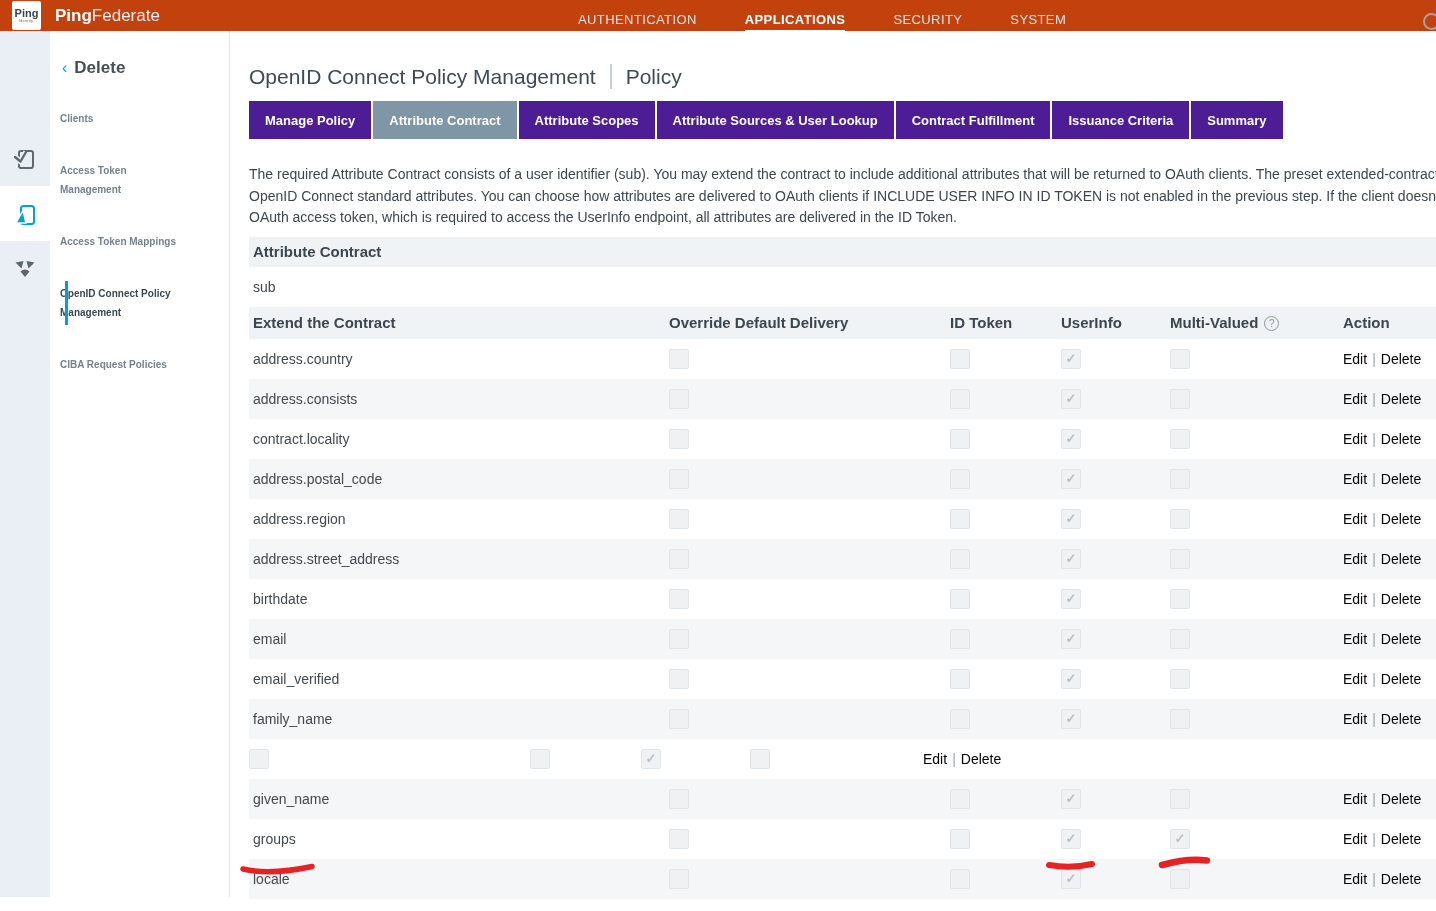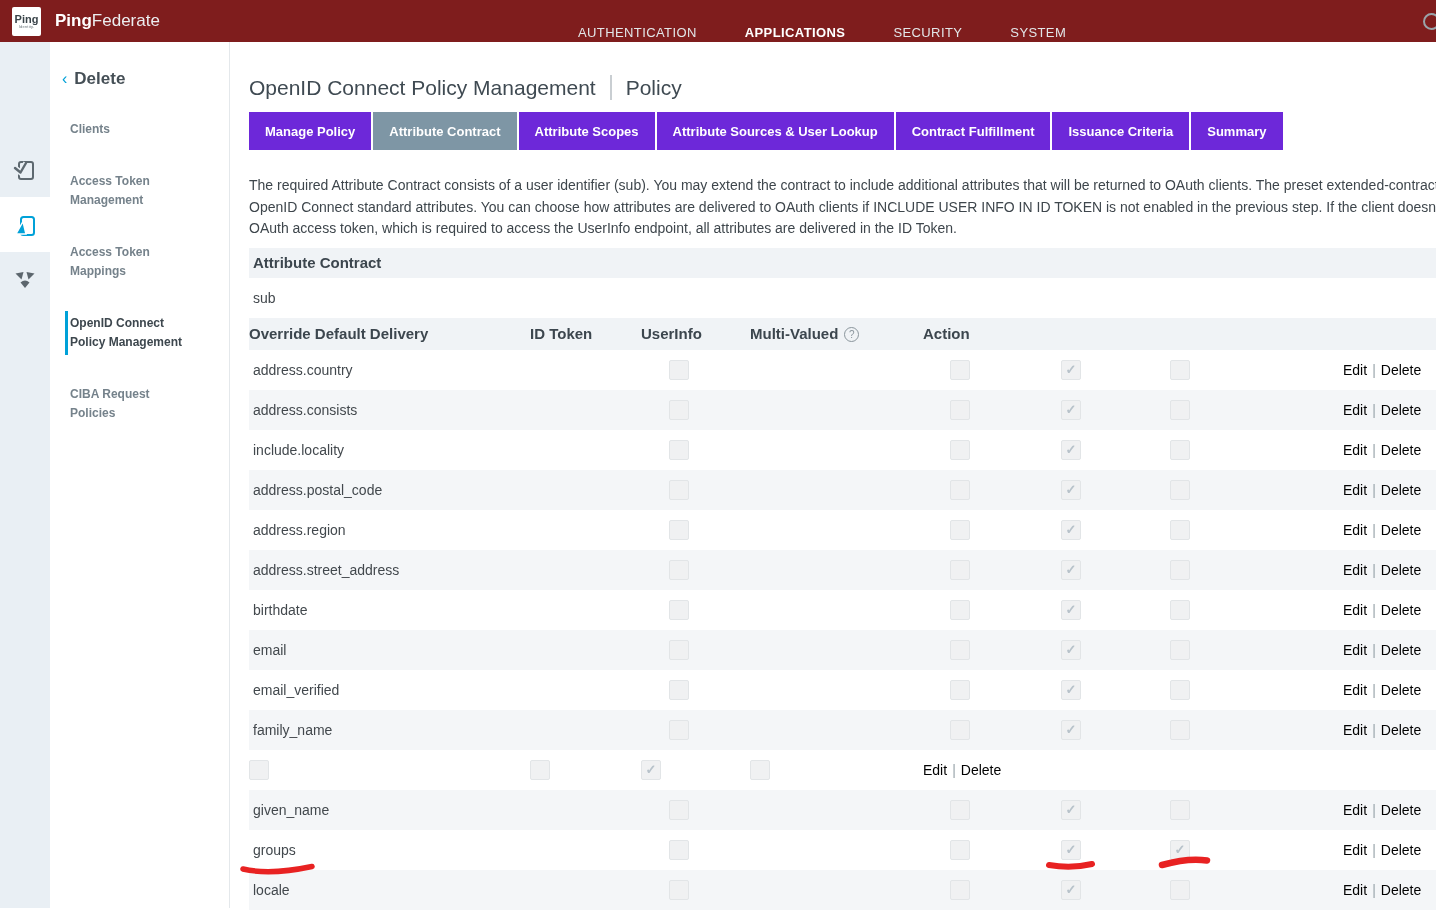--- a/index.html
+++ b/index.html
@@ -1,61 +1,61 @@
 <!DOCTYPE html>
 <html><head>
 <meta charset="utf-8">
 <style>
   * { margin:0; padding:0; box-sizing:border-box; }
   html,body { width:1436px; height:911px; overflow:hidden; background:#fff;
               font-family:"Liberation Sans", sans-serif; }
 
   
-  .topbar { height:42px; background:#7f1d1d; display:flex; align-items:center; position:relative; }
+  .topbar { height:31px; background:#c2410c; display:flex; align-items:center; position:relative; }
   .logo-box { width:29px; height:29px; background:#fff; border-radius:2px; margin-left:12px;
               display:flex; flex-direction:column; align-items:center; justify-content:center; }
   .logo-text { font-weight:bold; font-size:11px; color:#3a444a; line-height:10px; }
   .logo-sub  { font-size:4px; color:#6a747a; letter-spacing:.2px; }
   .brand { color:#fff; font-size:17px; margin-left:14px; }
   .brand .b1 { font-weight:bold; }
   .brand .b2 { font-weight:300; color:#eceef0; }
-  .topnav { position:absolute; left:578px; top:0; height:45px; display:flex; align-items:flex-end; gap:48px; }
+  .topnav { position:absolute; left:578px; top:8px; height:45px; display:flex; align-items:flex-start; gap:48px; }
   .nav-item { color:#e2e6e8; font-size:13px; letter-spacing:.4px; padding:4px 0 3px 0;
               border-bottom:2px solid transparent; cursor:pointer; }
   .nav-item.active { color:#fff; font-weight:bold; border-bottom:2px solid #fff; }
   .search-circle { position:absolute; left:1423px; top:13px; width:17px; height:17px;
                    border:2px solid #9aa3a9; border-radius:50%; background:transparent; }
 
   
   .layout { display:flex; height:866px; }
 
   .rail { width:50px; background:#e9eff4; position:relative; flex:none; }
   .rail-active-block { position:absolute; left:0; top:112px; width:50px; height:98px; background:#fff; }
   .rail-icon { position:absolute; left:13px; width:24px; height:24px; }
   .rail-icon.i1 { top:116px; }
   .rail-icon.i2 { top:172px; }
   .rail-icon.i3 { top:226px; }
 
   .menu { width:180px; background:#fff; border-right:1px solid #e4e8eb; padding-top:27px; flex:none; }
   .menu-header { margin-left:12px; font-size:17px; font-weight:bold; color:#454f56; display:flex; align-items:center; cursor:pointer; }
   .menu-header .chev { color:#00a1d8; font-size:16px; margin-right:7px; font-weight:normal; }
   .menu-items { margin-top:31px; }
-  .menu-item { position:relative; padding-left:20px; width:155px; margin-bottom:33px;
-               font-size:12px; font-weight:bold; color:#75828b; line-height:19px; cursor:pointer; }
+  .menu-item { position:relative; padding-left:10px; width:155px; margin-bottom:33px;
+               font-size:10px; font-weight:bold; color:#75828b; line-height:19px; cursor:pointer; }
   .menu-item .txt { display:block; width:128px; }
   .menu-item.active { color:#3d474e; }
   .menu-item.active .abar { position:absolute; left:15px; top:-3px; bottom:-3px; width:3px; background:#00a1d8; }
 
   
   .main { flex:1; background:#fff; padding-left:19px; }
   .page-title { margin-top:33px; display:flex; align-items:center; font-size:21px; color:#3f4a52; }
   .page-title .sep { width:2px; height:25px; background:#c9ced2; margin:0 14px; }
 
   .tabs { display:flex; margin-top:12px; }
-  .tab { background:#6d28d9; color:#fff; font-size:13px; font-weight:bold; height:38px;
+  .tab { background:#4c1d95; color:#fff; font-size:13px; font-weight:bold; height:38px;
          display:flex; align-items:center; padding:0 16px; margin-right:2px; cursor:pointer; white-space:nowrap; }
   .tab.active { background:#7e96a5; }
 
   .desc { margin-top:25px; font-size:14px; color:#3e464c; line-height:21.5px; white-space:nowrap; }
 
   .section { margin-top:8px; width:1240px; }
   .section-bar { height:30px; background:#f0f3f6; display:flex; align-items:center;
                  font-size:15px; font-weight:bold; color:#3c464e; padding-left:4px; }
   .sub-row { height:40px; display:flex; align-items:center; font-size:14px; color:#42484d; padding-left:4px; }
 
@@ -167,20 +167,21 @@
       <div>The required Attribute Contract consists of a user identifier (sub). You may extend the contract to include additional attributes that will be returned to OAuth clients. The preset extended-contract includes</div>
       <div>OpenID Connect standard attributes. You can choose how attributes are delivered to OAuth clients if INCLUDE USER INFO IN ID TOKEN is not enabled in the previous step. If the client doesn't use the</div>
       <div>OAuth access token, which is required to access the UserInfo endpoint, all attributes are delivered in the ID Token.</div>
     </div>
 
     <div class="section">
       <div class="section-bar">Attribute Contract</div>
       <div class="sub-row">sub</div>
 
       <div class="grid-header">
+        <div class="c-name">Extend the Contract</div>
         <div class="c-override">Override Default Delivery</div>
         <div class="c-id">ID Token</div>
         <div class="c-ui">UserInfo</div>
         <div class="c-multi">
           <span>Multi-Valued</span>
           <span class="help-icon">?</span>
         </div>
         <div class="c-action">Action</div>
       </div>
 
@@ -211,21 +212,21 @@
             </div>
             <div class="c-ui">
               <span class="cb">✓</span>
             </div>
             <div class="c-multi">
               <span class="cb"></span>
             </div>
             <div class="c-action"><span class="lnk">Edit</span><span class="pipe">|</span><span class="lnk">Delete</span></div>
           </div>
           <div class="row">
-            <div class="c-name">include.locality</div>
+            <div class="c-name">contract.locality</div>
             <div class="c-override">
               <span class="cb"></span>
             </div>
             <div class="c-id">
               <span class="cb"></span>
             </div>
             <div class="c-ui">
               <span class="cb">✓</span>
             </div>
             <div class="c-multi">

